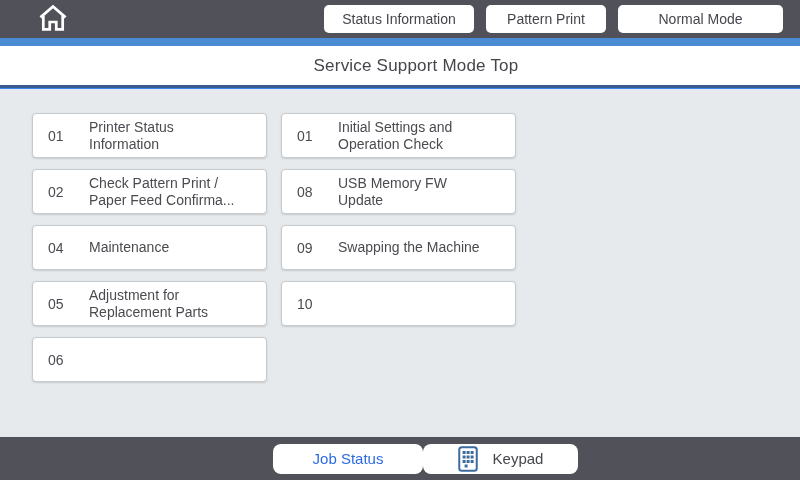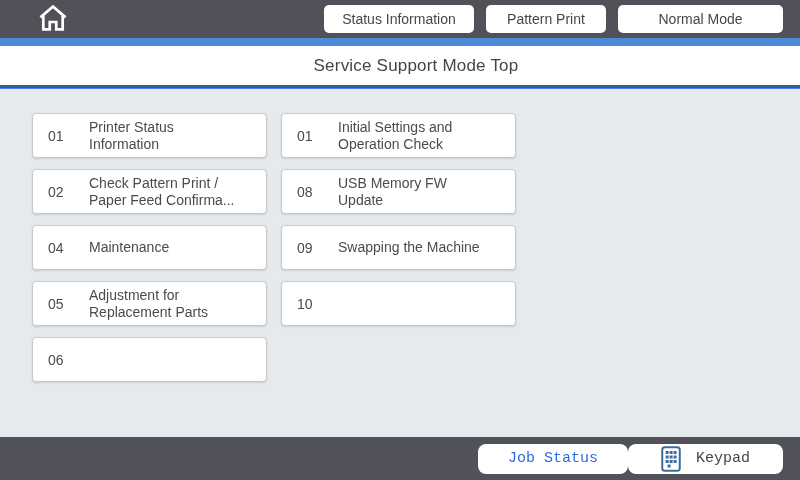--- a/index.html
+++ b/index.html
@@ -54,23 +54,22 @@
     font-family:inherit;padding:0;text-align:left;
   }
   .menu-num{margin-left:15px;width:26px;flex:0 0 26px;font-size:14px;color:var(--text-label,#4a4b50);}
   .menu-label{
     margin-left:15px;font-size:14px;line-height:17px;color:var(--text-label,#4a4b50);
     white-space:pre-line;max-width:172px;
   }
   
   .footer{
     height:43px;flex:0 0 43px;background:var(--topbar-bg,#505159);
-    display:flex;align-items:center;justify-content:flex-end;
+    display:flex;align-items:center;justify-content:center;
     padding:0 17px 0 68px;
-    font-family:Liberation Mono, monospace;
   }
   .job-status-btn{
     width:150px;height:30px;background:#fff;border:none;border-radius:8px;
     font-family:inherit;font-size:15px;color:var(--job-status-blue,#2d6be4);
     display:flex;align-items:center;justify-content:center;cursor:pointer;
   }
   .keypad-btn{
     width:155px;height:30px;background:#fff;border:none;border-radius:8px;
     font-family:inherit;font-size:15px;color:var(--text-dark,#45464c);
     display:flex;align-items:center;justify-content:center;gap:15px;cursor:pointer;

